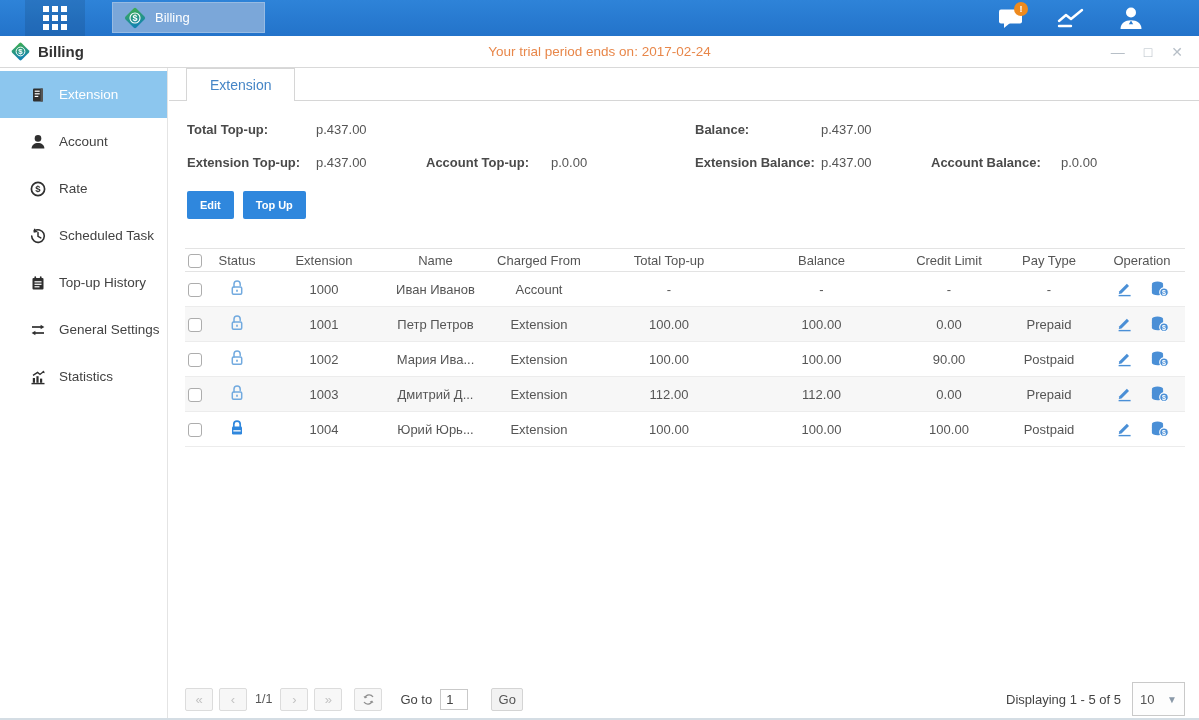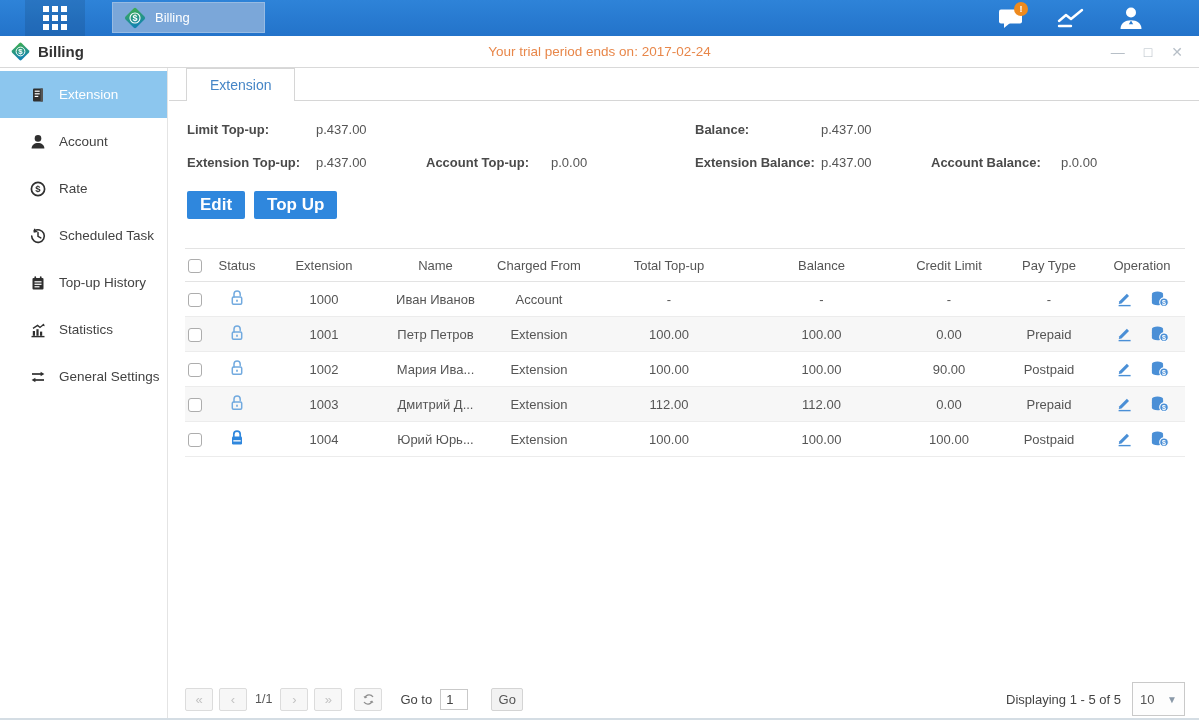--- a/index.html
+++ b/index.html
@@ -50,27 +50,27 @@
   .hairline { position:absolute; left:0; right:0; bottom:0; height:1px; background:#d6d6d6; }
   .tab { position:absolute; left:17px; top:0; bottom:0; z-index:2; background:#fff;
     border:1px solid #d6d6d6; border-bottom:none; color:#4585c6; font-size:14px;
     padding:0 23px; display:flex; align-items:center; cursor:pointer; }
   .summary-grid { display:grid; grid-template-columns:129px 110px 125px 144px 126px 110px 130px auto;
     grid-row-gap:18px; padding:21px 0 0 18px; align-items:center; }
   .s-label { font-weight:bold; color:#4a4a4a; }
   .s-value { color:#555; }
   .btnrow { margin:21px 0 0 18px; display:flex; gap:9px; }
   .btn-blue { background:#2f87dd; color:#fff; border:none; border-radius:2px; height:28px;
-    padding:0 13px; font-size:17px; font-weight:bold; font-family:inherit; cursor:pointer; }
+    padding:0 13px; font-size:11px; font-weight:bold; font-family:inherit; cursor:pointer; }
   
   .table { margin:29px 14px 0 16px; }
   .thead, .trow { display:grid;
     grid-template-columns:28px 48px 126px 97px 110px 150px 155px 100px 100px 86px;
     align-items:center; }
-  .thead { height:34px; border-top:1px solid #e3e3e3; border-bottom:1px solid #e3e3e3; color:#555; }
+  .thead { height:24px; border-top:1px solid #e3e3e3; border-bottom:1px solid #e3e3e3; color:#555; }
   .trow { height:35px; border-bottom:1px solid #ececec; }
   .trow:nth-child(even) { background:#f7f7f7; }
   .th, .td { text-align:center; font-size:13px; overflow:hidden; white-space:nowrap; }
   .c-check { text-align:left; padding-left:3px; }
   .checkbox { display:inline-block; width:14px; height:14px; border:1px solid #adadad;
     border-radius:3px; background:#fff; vertical-align:middle; cursor:pointer; }
   .ops { display:flex; justify-content:center; gap:17px; }
   .op { cursor:pointer; display:inline-flex; }
   .status-wrap { display:inline-flex; }
   
@@ -208,48 +208,48 @@
         <rect x="4.4" y="1.2" width="1.7" height="3.4" rx="0.85" fill="#2f2f2f"></rect>
         <rect x="9.9" y="1.2" width="1.7" height="3.4" rx="0.85" fill="#2f2f2f"></rect>
         <rect x="4.5" y="6.2" width="7" height="1.2" fill="#fff"></rect>
         <rect x="4.5" y="8.7" width="7" height="1.2" fill="#fff"></rect>
         <rect x="4.5" y="11.2" width="5" height="1.2" fill="#fff"></rect>
       </svg>
     <span>Top-up History</span>
   </div>
   <div class="side-item">
     <svg width="16" height="16" viewBox="0 0 16 16">
+        <path d="M2 5 h9.5" stroke="#2f2f2f" stroke-width="1.7"></path>
+        <path d="M10.6 2.7 L14.4 5 L10.6 7.3 z" fill="#2f2f2f"></path>
+        <path d="M14 11 h-9.5" stroke="#2f2f2f" stroke-width="1.7"></path>
+        <path d="M5.4 8.7 L1.6 11 L5.4 13.3 z" fill="#2f2f2f"></path>
+      </svg>
+    <span>General Settings</span>
+  </div>
+  <div class="side-item">
+    <svg width="16" height="16" viewBox="0 0 16 16">
         <path d="M1.5 14.6 h13" stroke="#2f2f2f" stroke-width="1.4"></path>
         <rect x="2.8" y="9" width="2.2" height="4.8" fill="#2f2f2f"></rect>
         <rect x="6.4" y="7.2" width="2.2" height="6.6" fill="#2f2f2f"></rect>
         <rect x="10" y="9.6" width="2.2" height="4.2" fill="#2f2f2f"></rect>
         <path d="M3 6.4 L7.6 3.4 L10 5.4 L13.6 2.6" fill="none" stroke="#2f2f2f" stroke-width="1.3"></path>
         <path d="M13.9 1.4 l0.8 2.8 -2.8-0.7 z" fill="#2f2f2f"></path>
       </svg>
     <span>Statistics</span>
   </div>
-  <div class="side-item">
-    <svg width="16" height="16" viewBox="0 0 16 16">
-        <path d="M2 5 h9.5" stroke="#2f2f2f" stroke-width="1.7"></path>
-        <path d="M10.6 2.7 L14.4 5 L10.6 7.3 z" fill="#2f2f2f"></path>
-        <path d="M14 11 h-9.5" stroke="#2f2f2f" stroke-width="1.7"></path>
-        <path d="M5.4 8.7 L1.6 11 L5.4 13.3 z" fill="#2f2f2f"></path>
-      </svg>
-    <span>General Settings</span>
-  </div>
 </div>
 
 <div class="main">
   <div class="tabbar">
     <div class="hairline"></div>
     <div class="tab">Extension</div>
   </div>
 
   <div class="summary-grid">
-    <div class="s-label">Limit Top-up:</div>
+    <div class="s-label">Total Top-up:</div>
     <div class="s-value">p.437.00</div>
     <div></div>
       <div></div>
     <div class="s-label">Balance:</div>
     <div class="s-value">p.437.00</div>
     <div></div>
       <div></div>
     <div class="s-label">Extension Top-up:</div>
     <div class="s-value">p.437.00</div>
     <div class="s-label">Account Top-up:</div>

